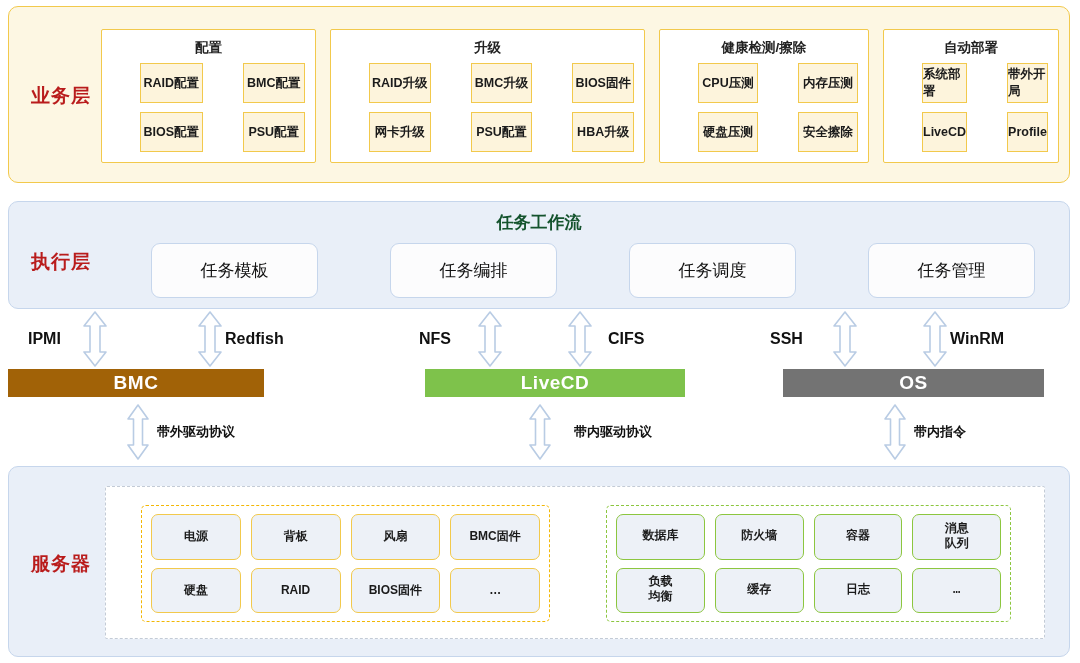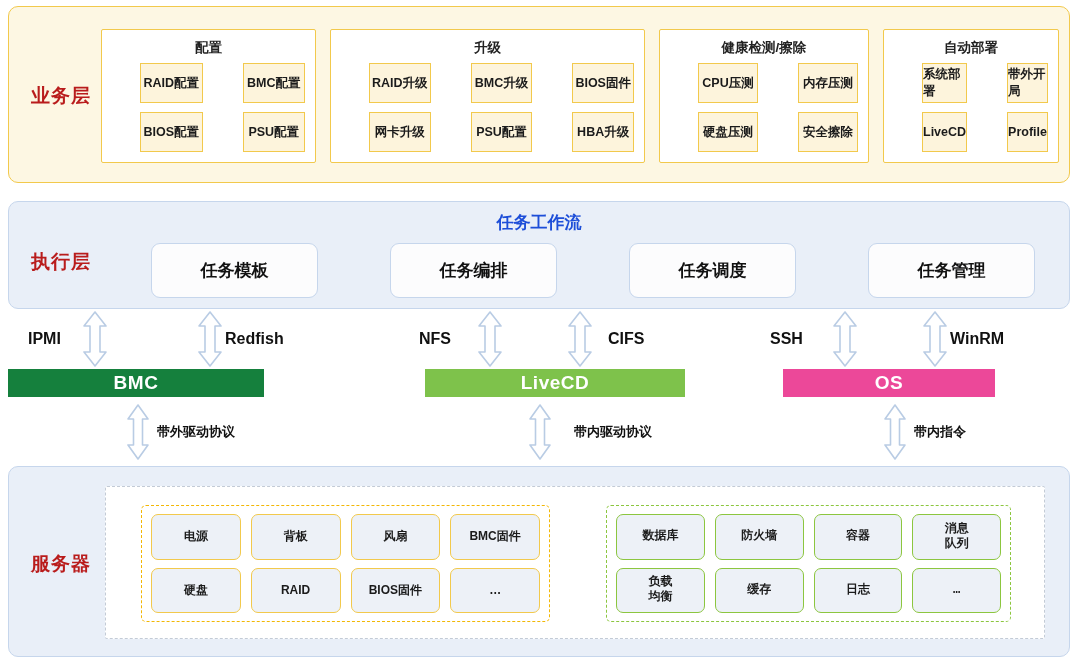--- a/index.html
+++ b/index.html
@@ -56,44 +56,44 @@
 
   
   #execution{
     position:absolute;left:8px;top:201px;width:1062px;height:108px;
     background:#E9EFF8;border:1.5px solid #C6D6EC;border-radius:10px;
     box-sizing:border-box;
   }
   #execution .layer-label{left:22px;top:47px;}
   #wf-title{
     position:absolute;left:0;right:0;top:9px;text-align:center;
-    font-size:17px;font-weight:bold;color:#1d4ed8;
+    font-size:17px;font-weight:bold;color:#14532d;
   }
   .exec-card{
     position:absolute;top:41px;height:55px;
     background:#FCFCFD;border:1.5px solid #C6D6EC;border-radius:9px;
     display:flex;align-items:center;justify-content:center;
-    font-size:17px;font-weight:bold;color:#111;
+    font-size:17px;font-weight:normal;color:#111;
     box-sizing:border-box;
   }
   #exec-0{left:142px;width:167px;}
   #exec-1{left:381px;width:167px;}
   #exec-2{left:620px;width:167px;}
   #exec-3{left:859px;width:167px;}
 
   
   .node-bar{
     position:absolute;height:28px;top:369px;
     display:flex;align-items:center;justify-content:center;
     color:#ffffff;font-weight:bold;font-size:19px;
     letter-spacing:0.5px;
   }
-  #bar-bmc{left:8px;width:256px;background:#15803d;}
+  #bar-bmc{left:8px;width:256px;background:#a16207;}
   #bar-livecd{left:425px;width:260px;background:#7EC24B;}
-  #bar-os{left:783px;width:212px;background:#ec4899;}
+  #bar-os{left:783px;width:261px;background:#737373;}
 
   
   .arrow{position:absolute;}
   .arrow svg{display:block;}
   .proto-label{
     position:absolute;font-size:16px;font-weight:bold;color:#111;
     white-space:nowrap;
   }
   .proto-label.small{font-size:13px;}
 

